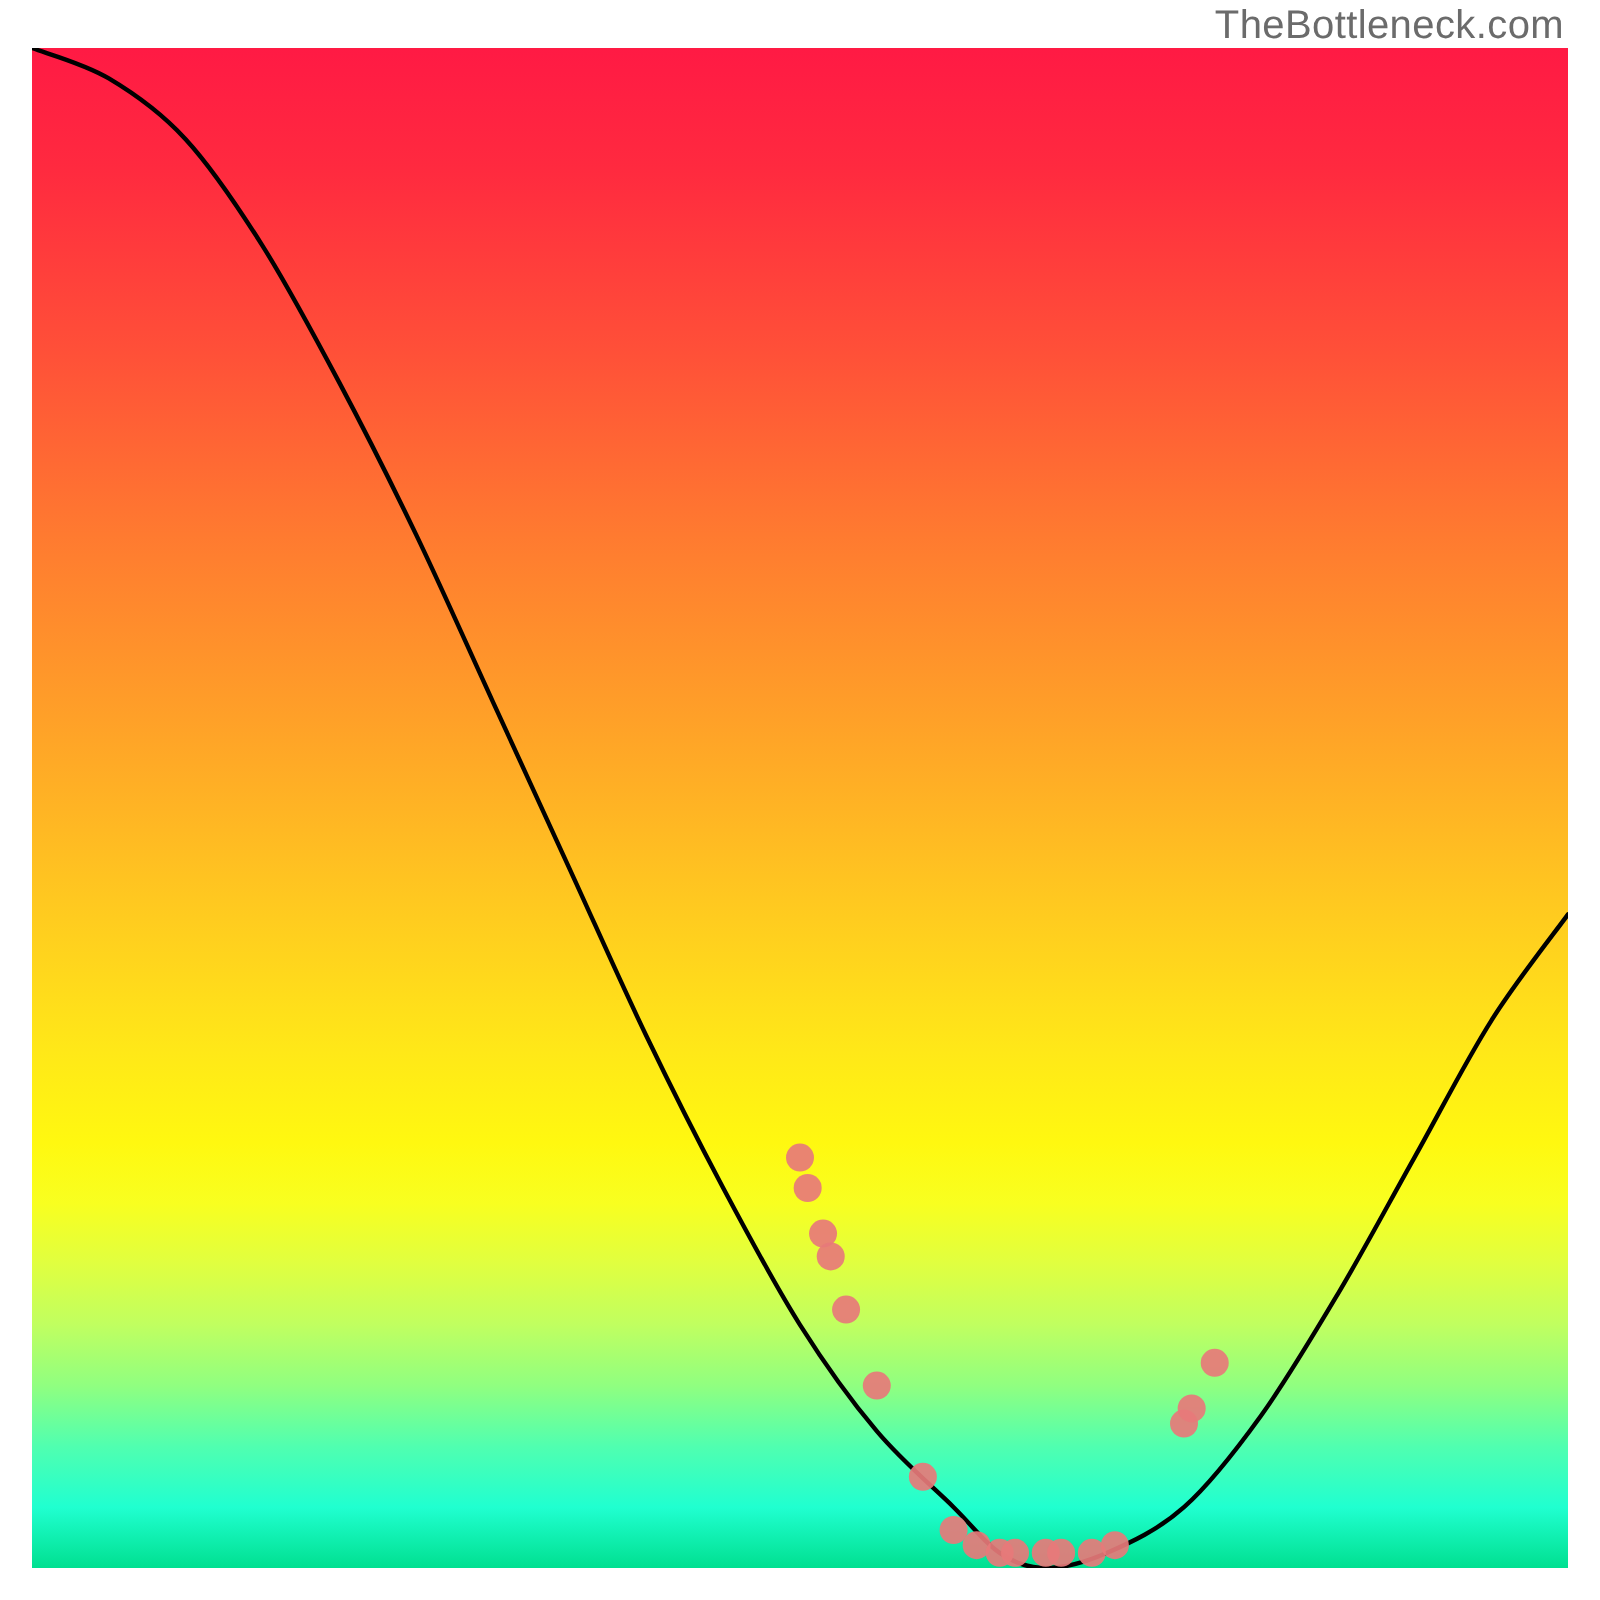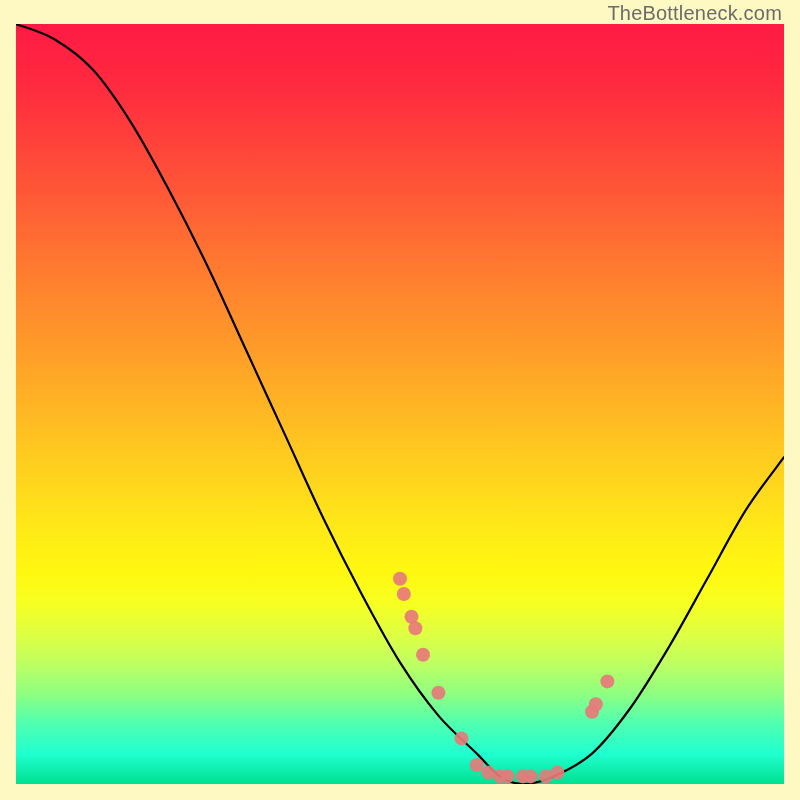--- a/index.html
+++ b/index.html
@@ -1,21 +1,21 @@
 <!DOCTYPE html>
 <html><head>
 <meta charset="utf-8">
 <style>
   * { margin: 0; padding: 0; box-sizing: border-box; }
   html, body { width: 800px; height: 800px; overflow: hidden; background: #000; }
   .chart-container {
     position: relative;
     width: 800px;
     height: 800px;
-    background: #fef9c3;
+    background: #ffffff;
   }
   .plot-area {
     position: absolute;
     left: 16px;
     top: 24px;
     width: 768px;
     height: 760px;
     background: linear-gradient(to bottom,
       #ff1a44 0%,
       #ff2a3f 8%,

